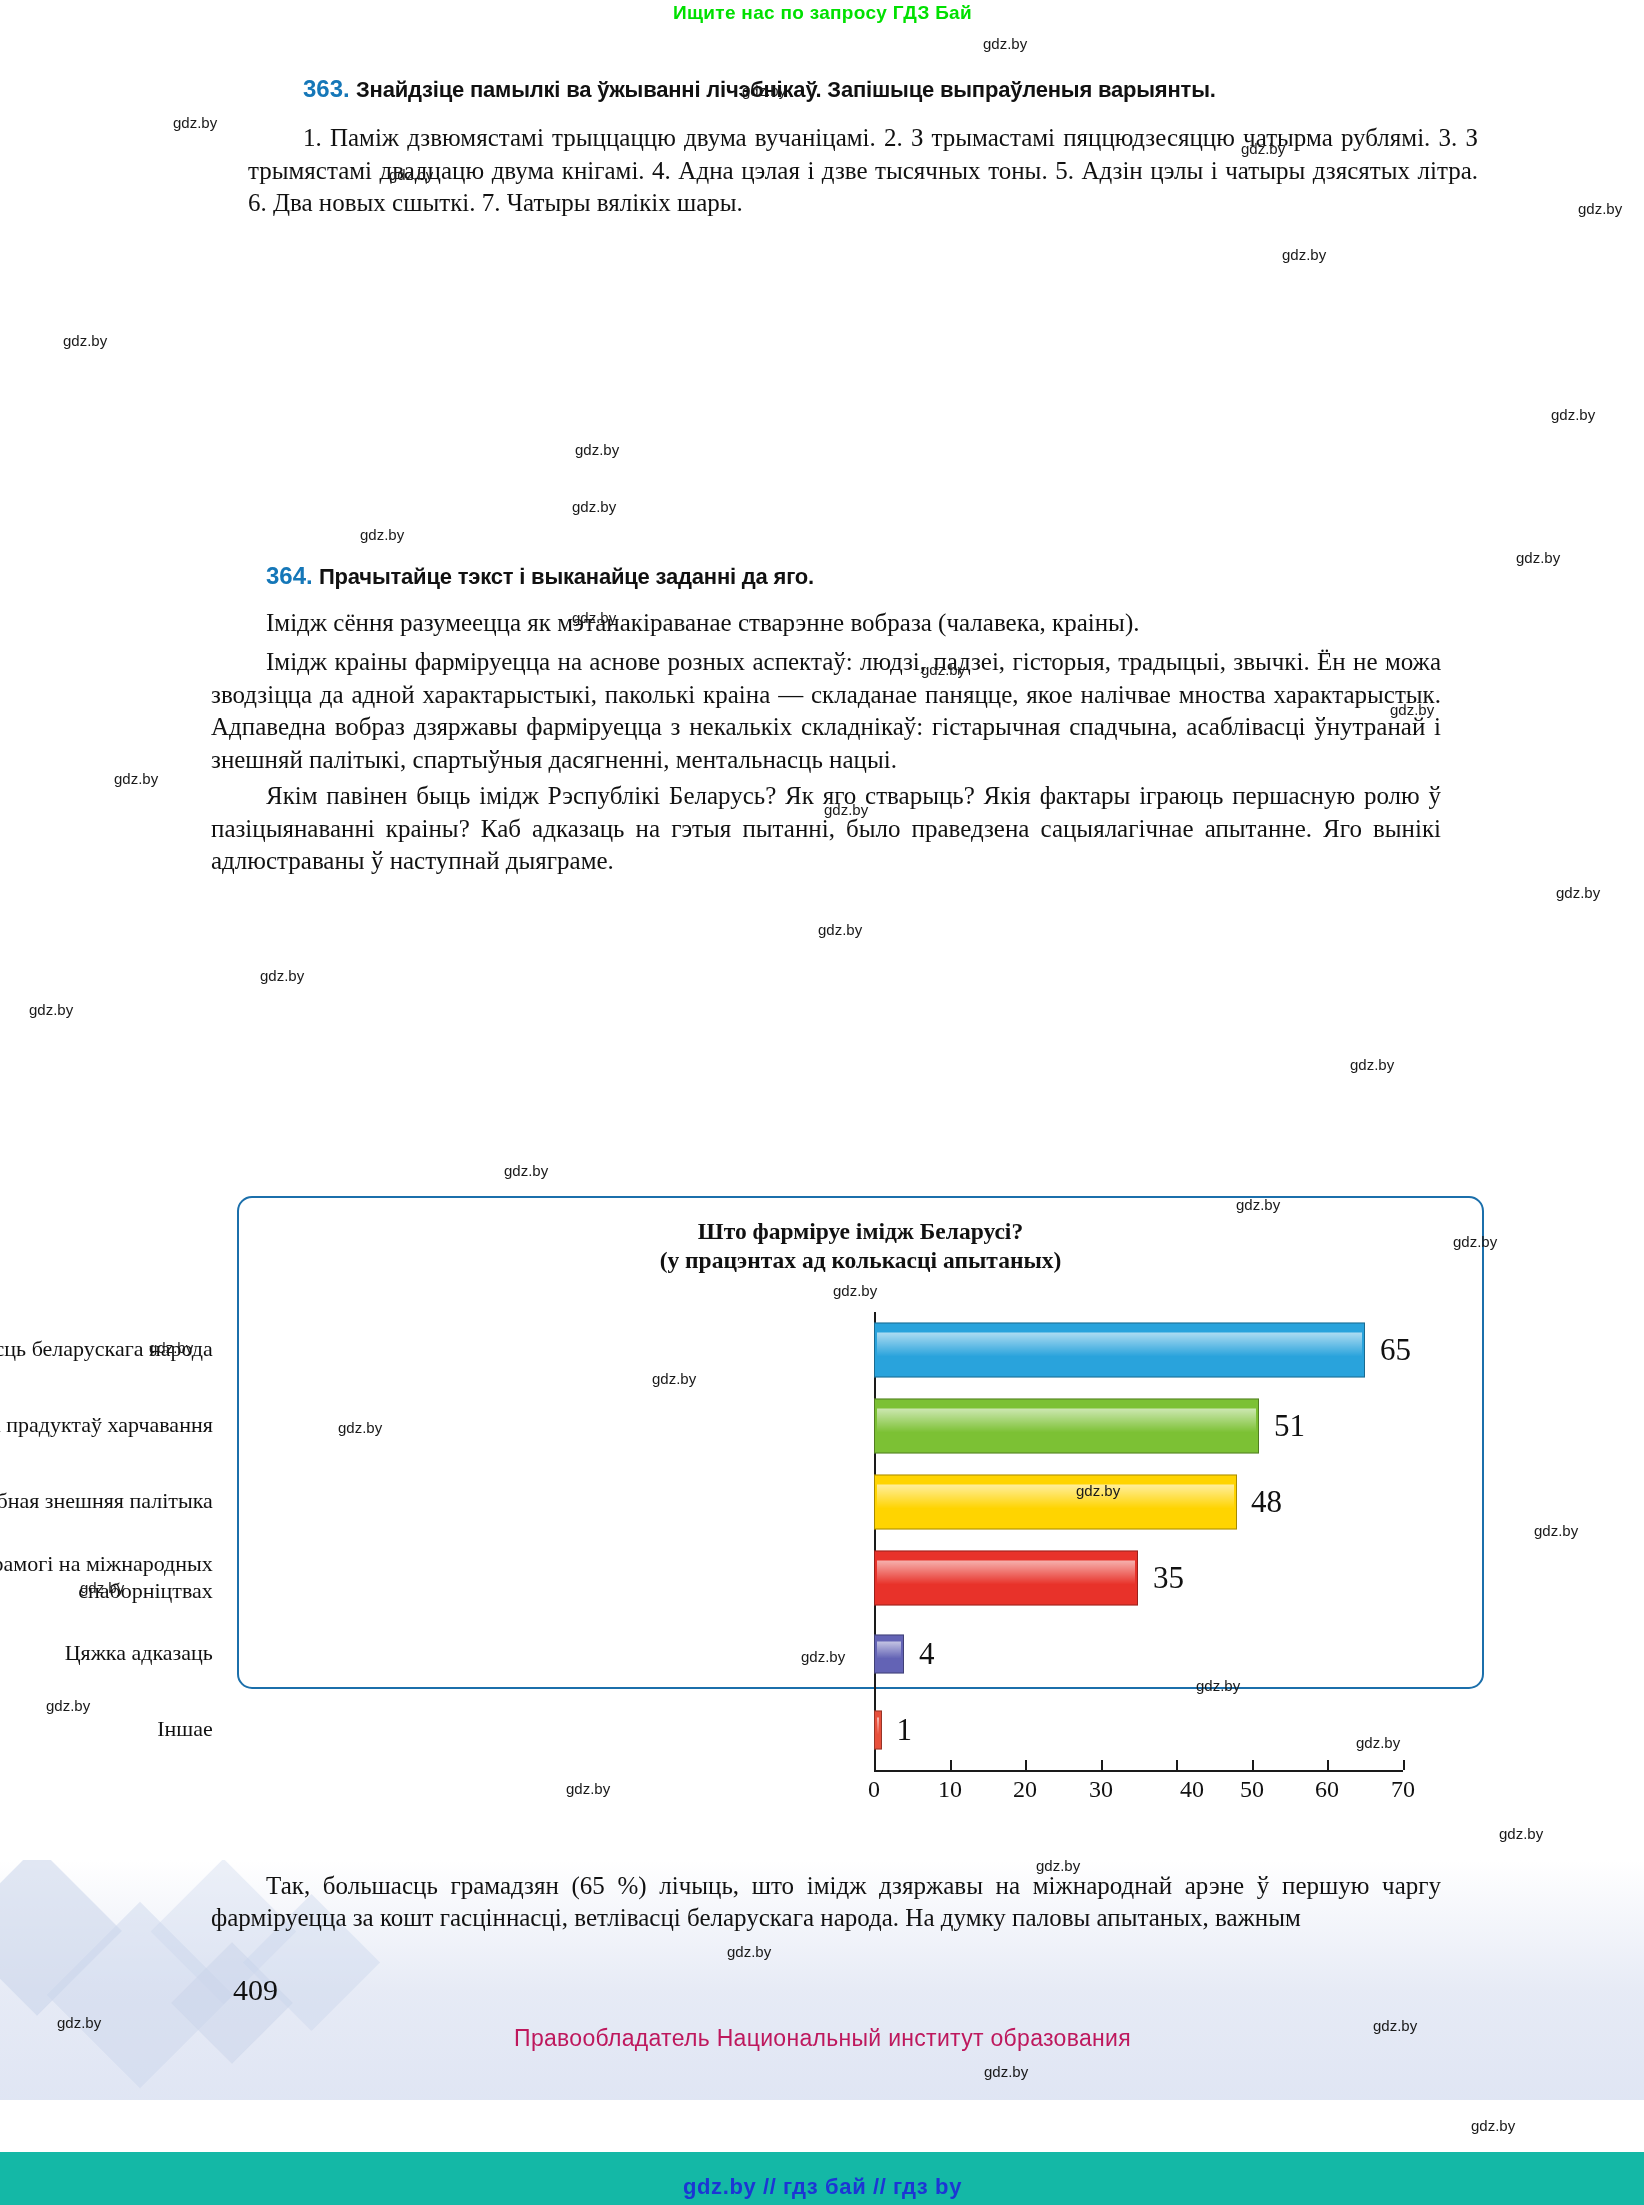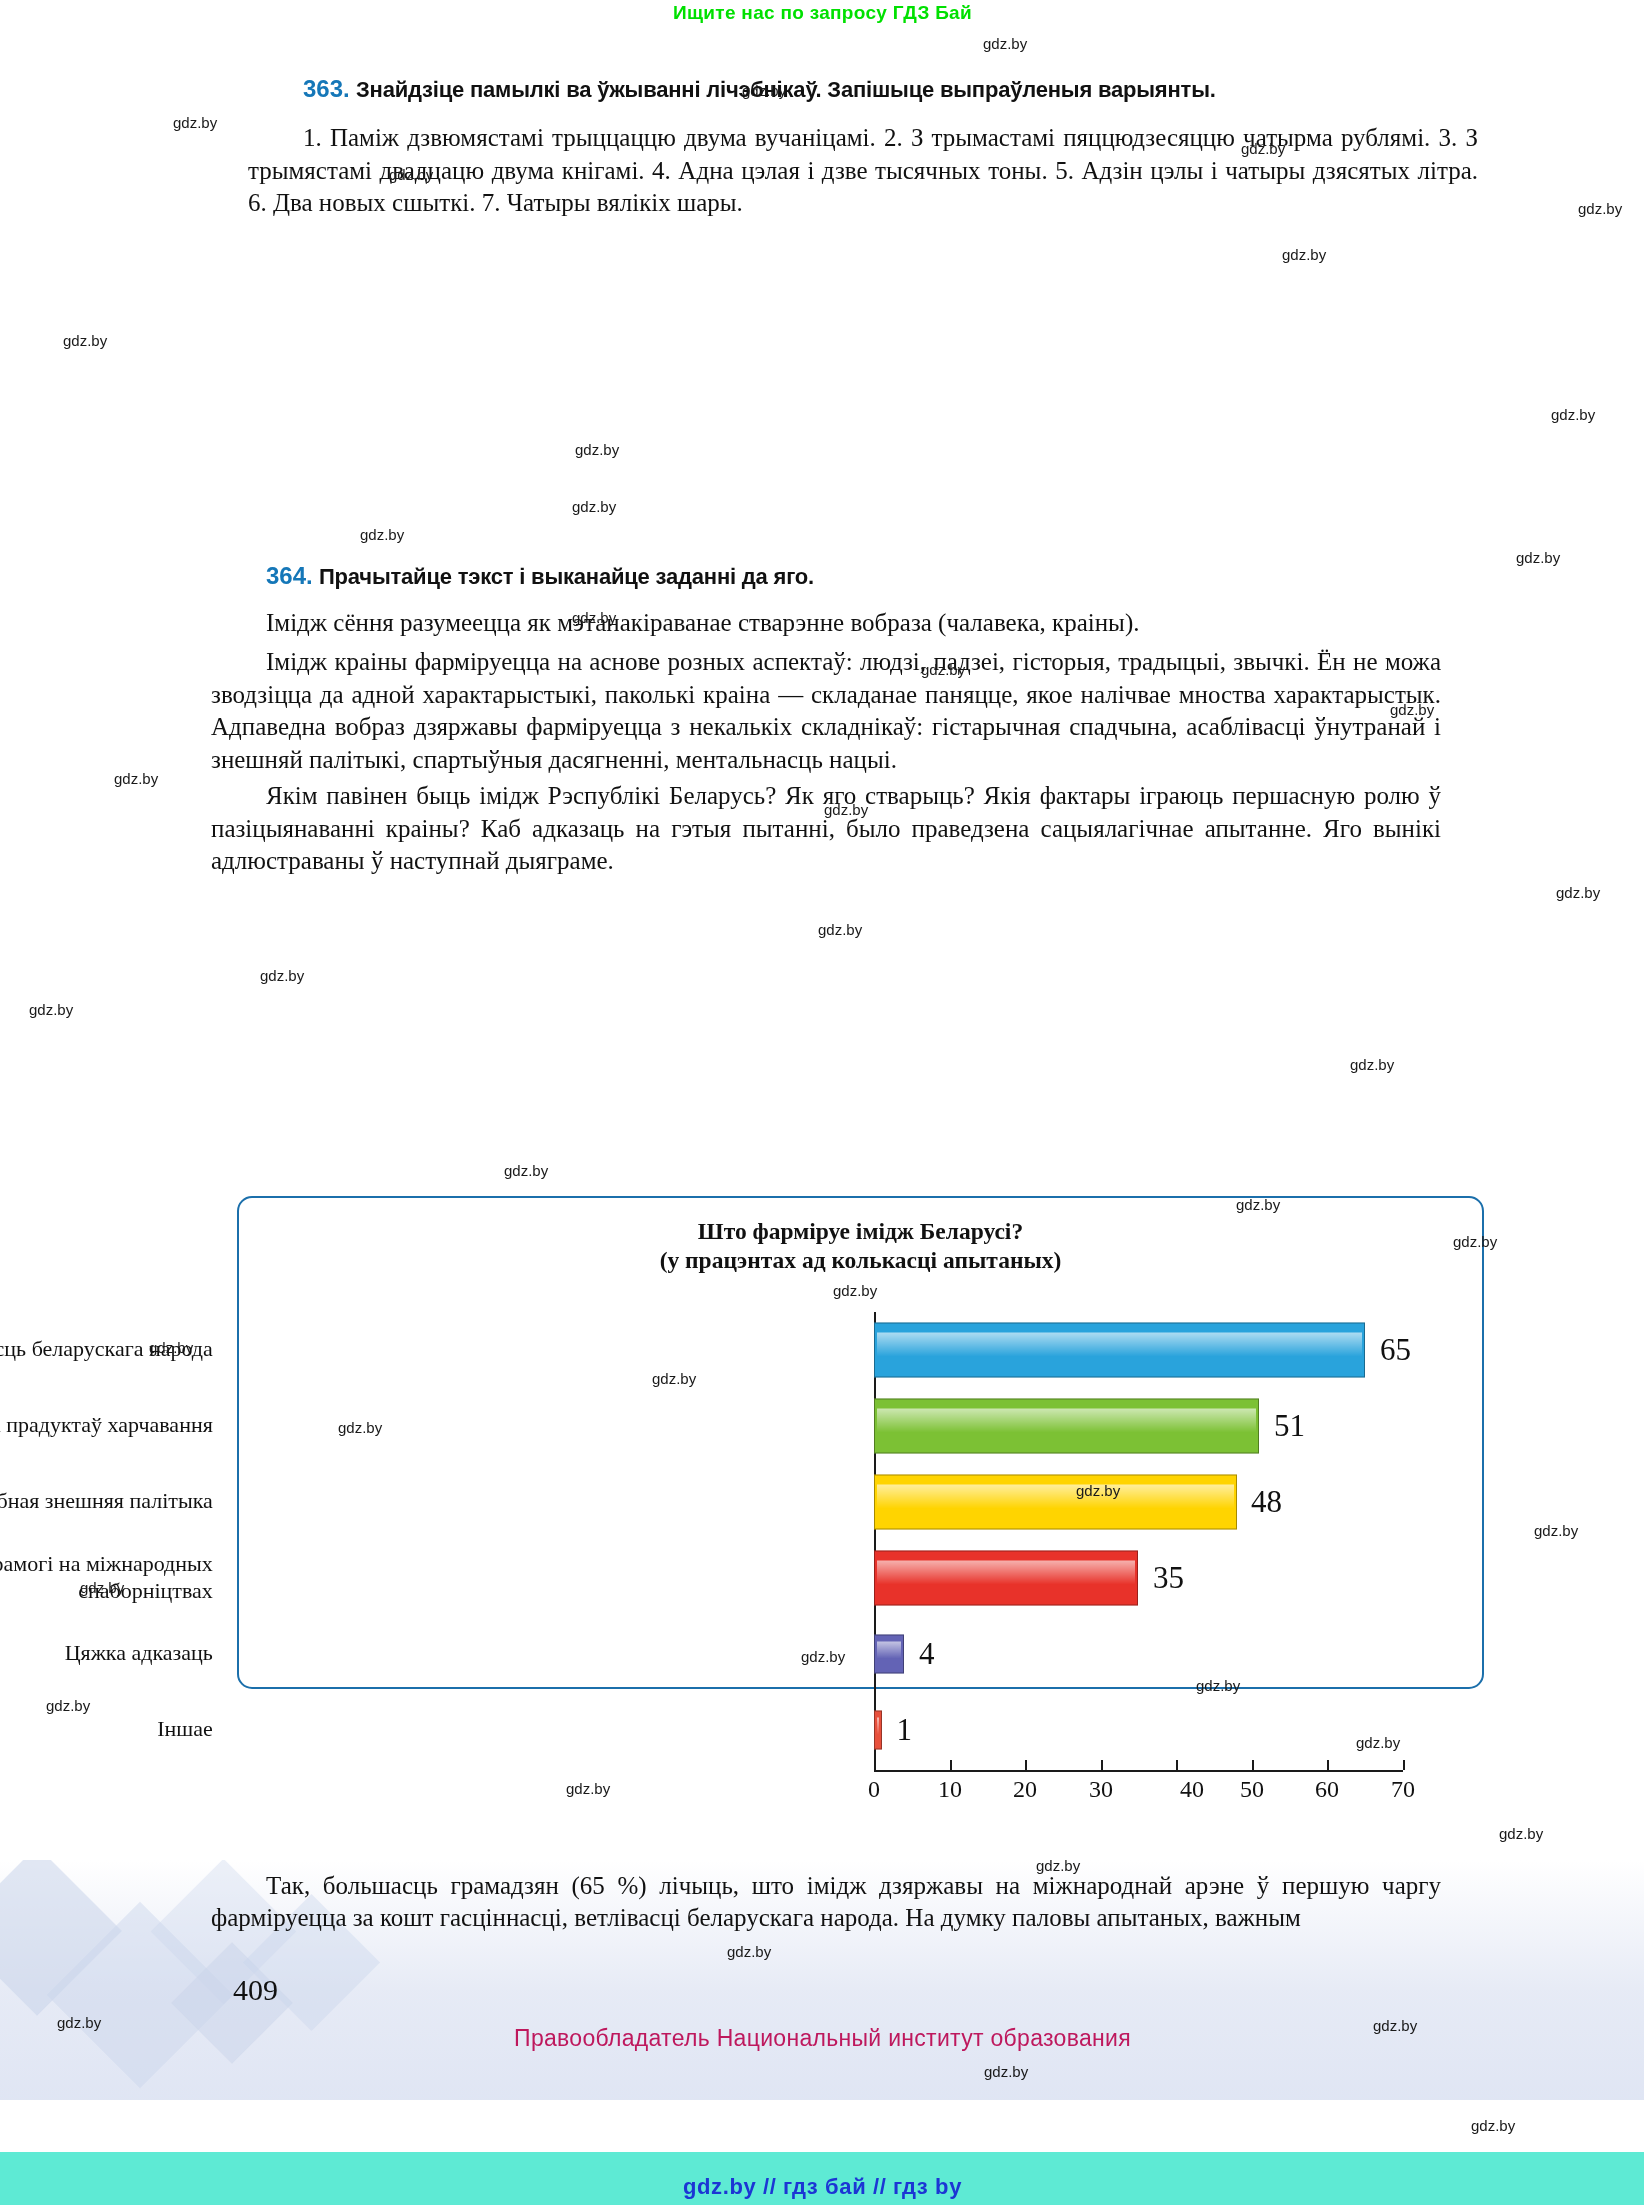--- a/index.html
+++ b/index.html
@@ -14,21 +14,21 @@
     position:absolute;left:0;top:0;width:1645px;height:27.5px;
     text-align:center;
   }
   .topbar span{
     font-family:"Liberation Sans", sans-serif;
     font-size:19px;font-weight:bold;color:#00e000;
     line-height:25px;letter-spacing:0.3px;
   }
   .footerbar{
     position:absolute;left:0;bottom:0;width:1645px;height:53px;
-    background:#5eead4;text-align:center;
+    background:#14b8a6;text-align:center;
   }
   .footerbar span{
     font-family:"Liberation Sans", sans-serif;
     font-size:22px;font-weight:bold;color:#1c36d4;
     line-height:69px;letter-spacing:0.6px;
   }
 
   
   .sheet{
     position:absolute;left:0;top:27.5px;width:1645px;height:2125px;

